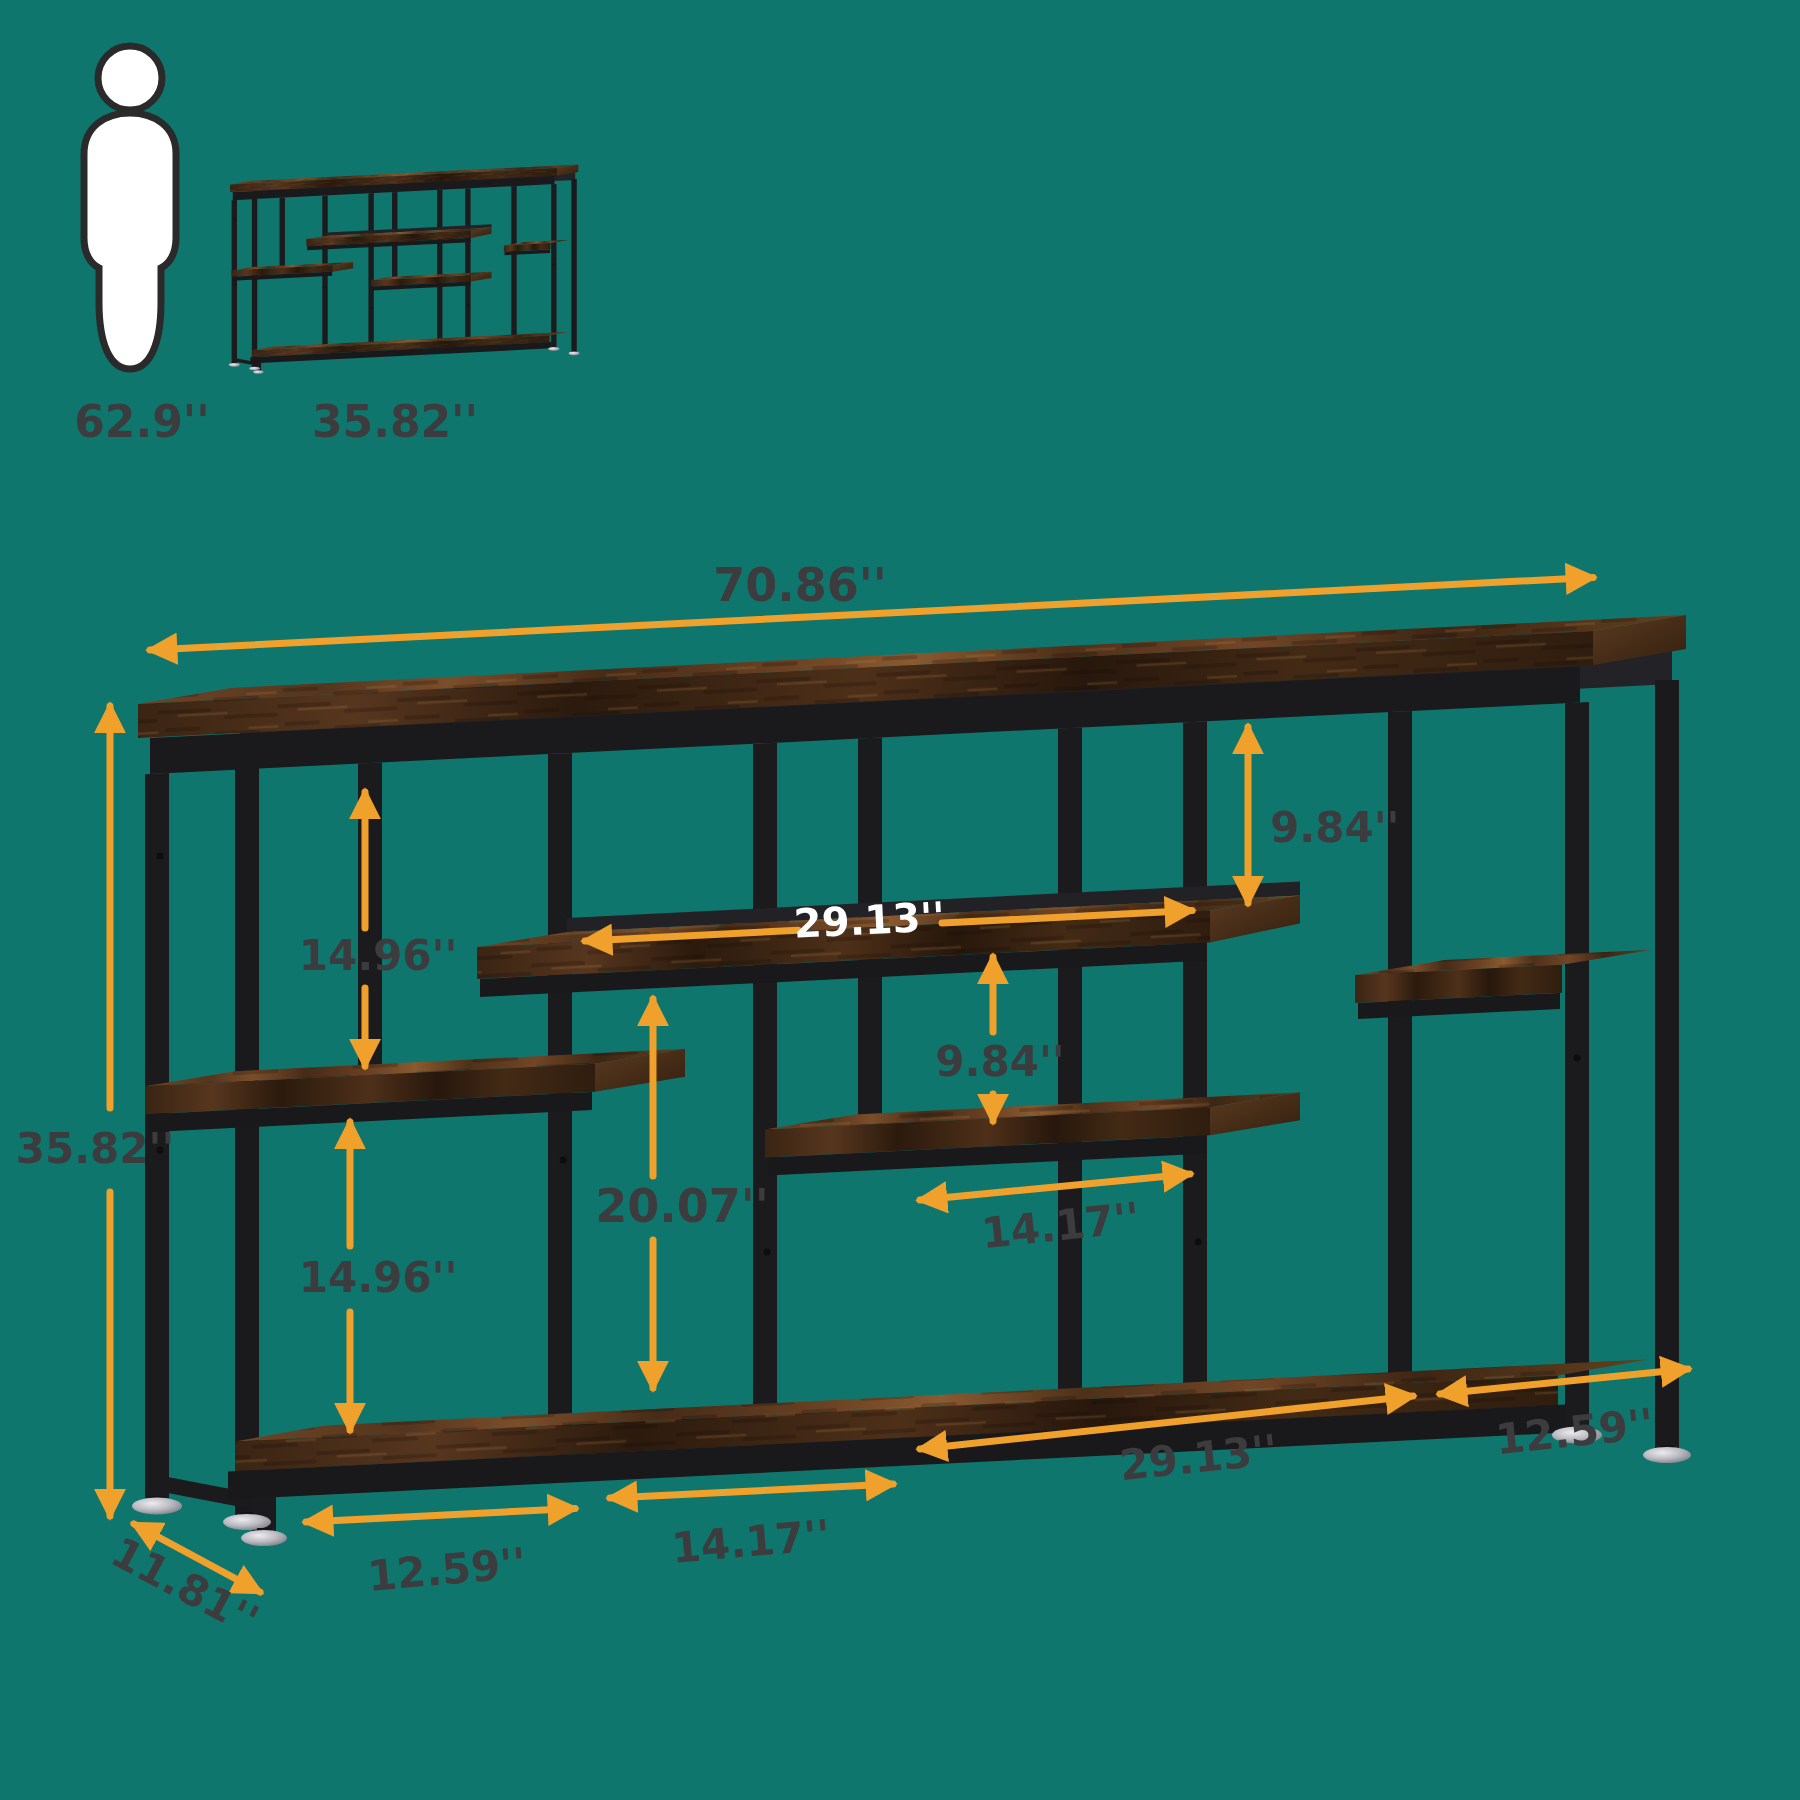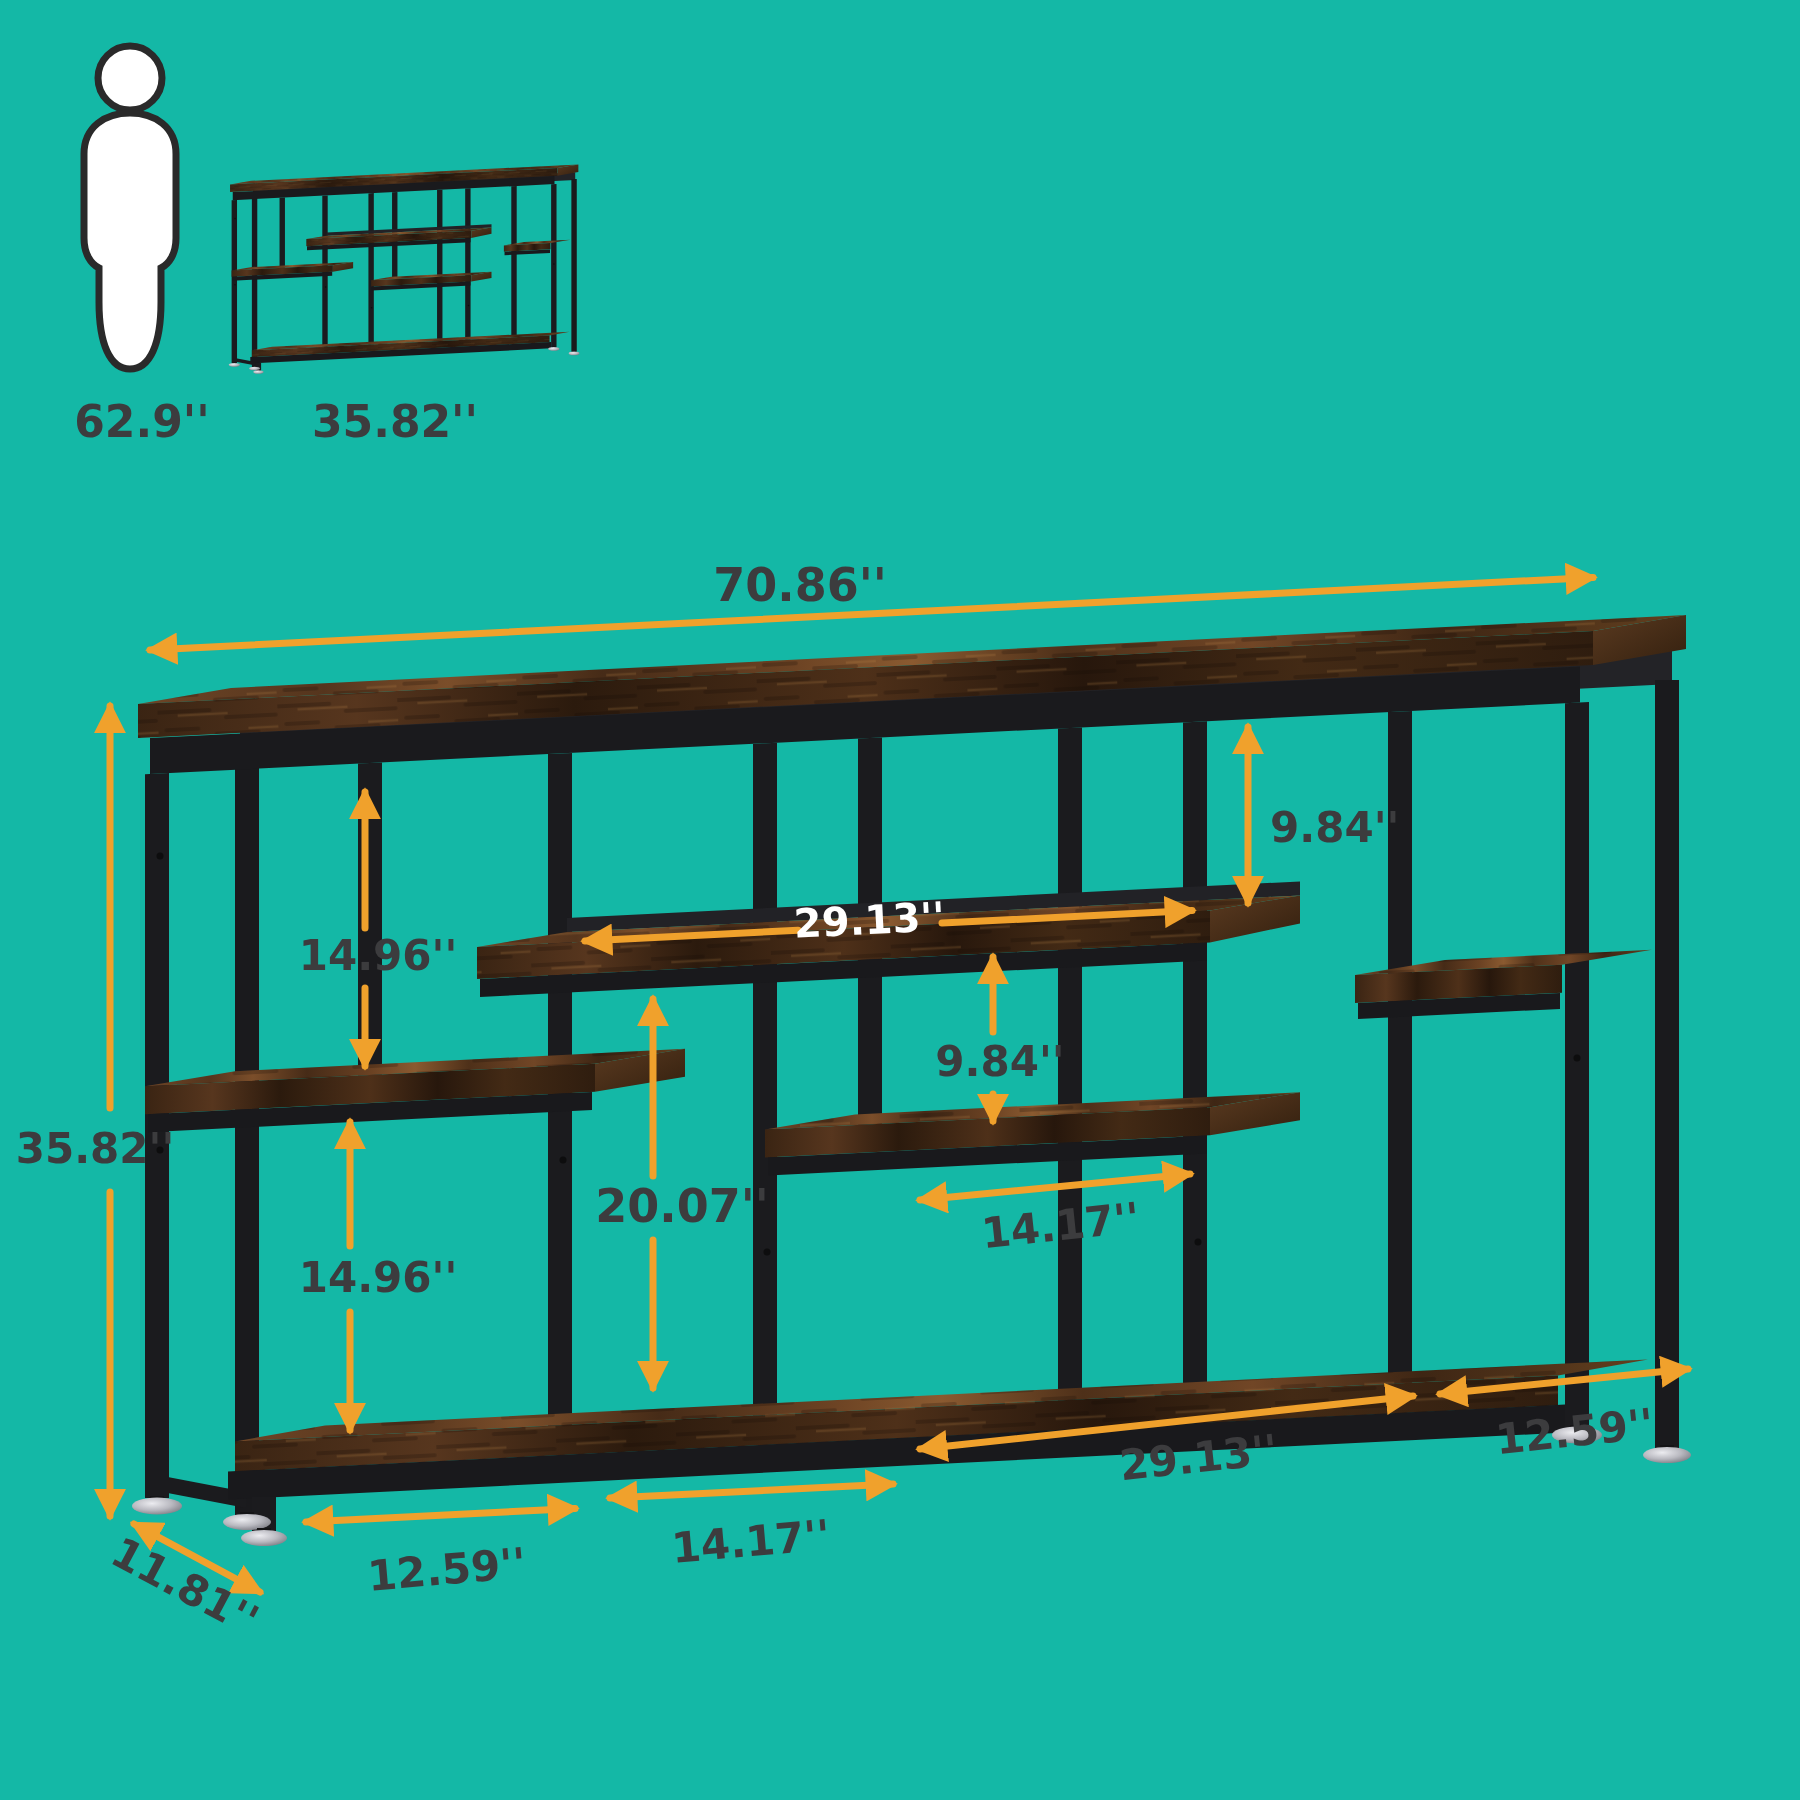--- a/index.html
+++ b/index.html
@@ -1,16 +1,16 @@
 <!DOCTYPE html>
 <html><head>
 <meta charset="utf-8">
 <style>
   html,body{margin:0;padding:0;background:#ffffff;}
-  .stage{width:1800px;height:1800px;position:relative;background:#14b8a6;overflow:hidden;}
+  .stage{width:1800px;height:1800px;position:relative;background:#0f766e;overflow:hidden;}
   svg{display:block;}
   text{font-family:"DejaVu Sans","Liberation Sans",sans-serif;font-weight:bold;fill:#3C3C3E;}
   text.white{fill:#ffffff;}
   .dim-line{stroke:#F0A12C;stroke-width:7;stroke-linecap:round;fill:none;}
 </style>
 </head>
 <body>
 
 <div class="stage">
 <svg width="1800" height="1800" viewBox="0 0 1800 1800">

